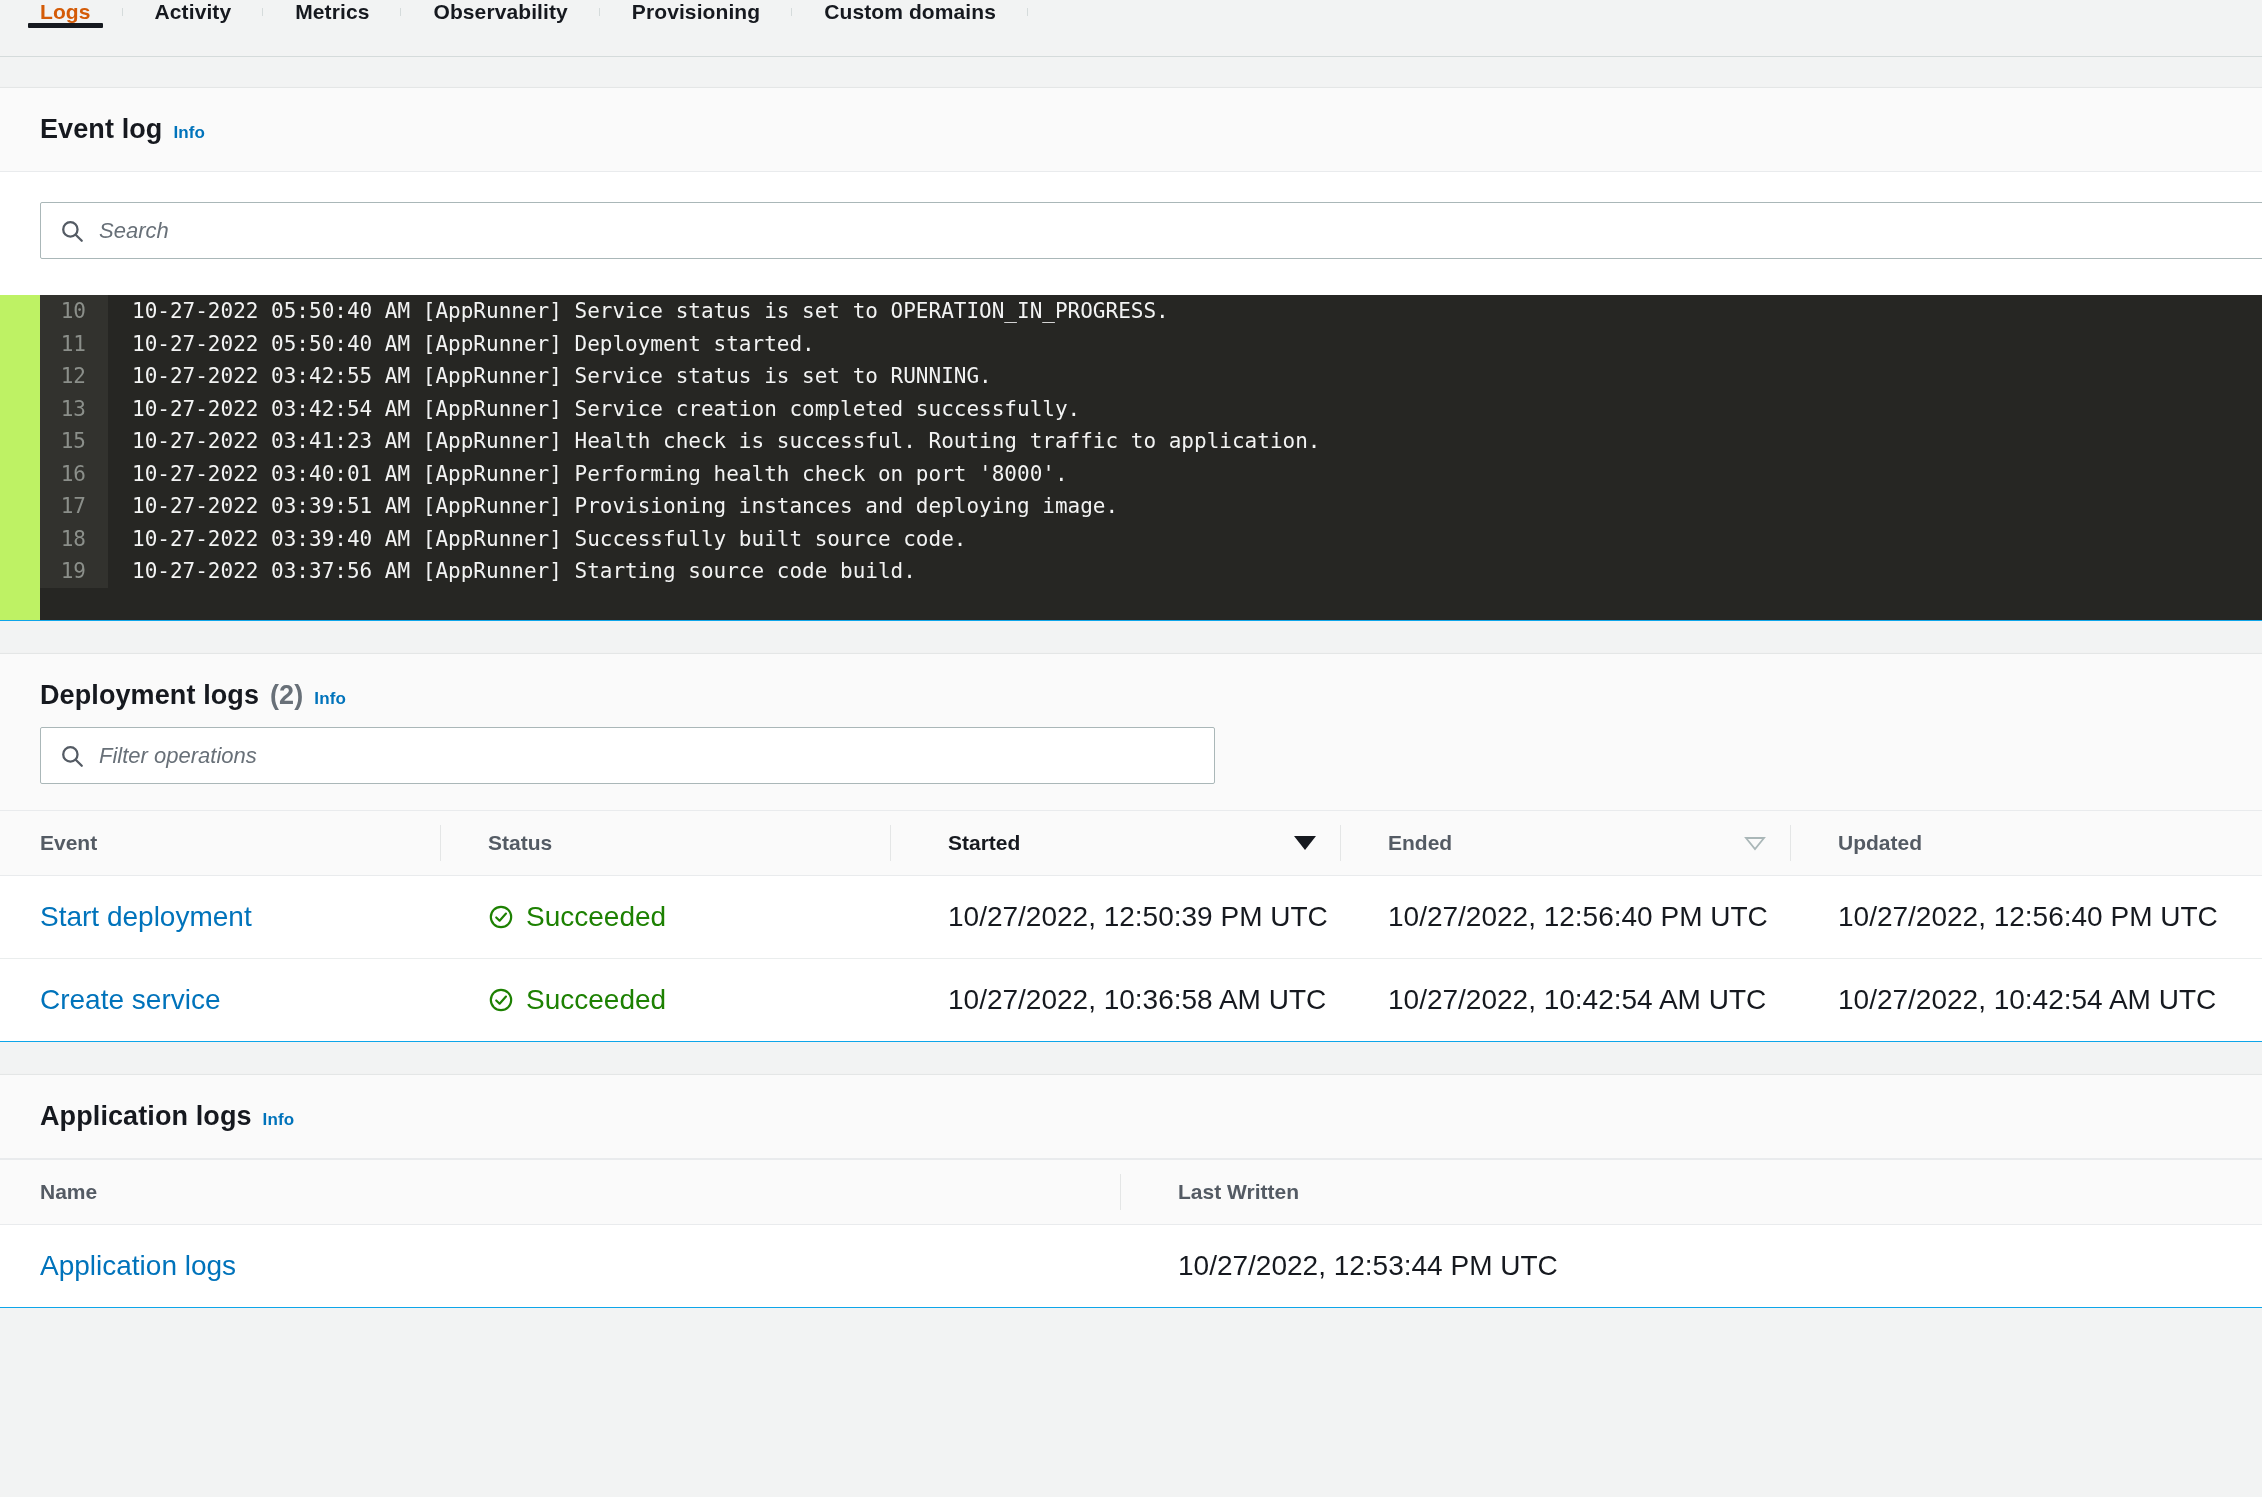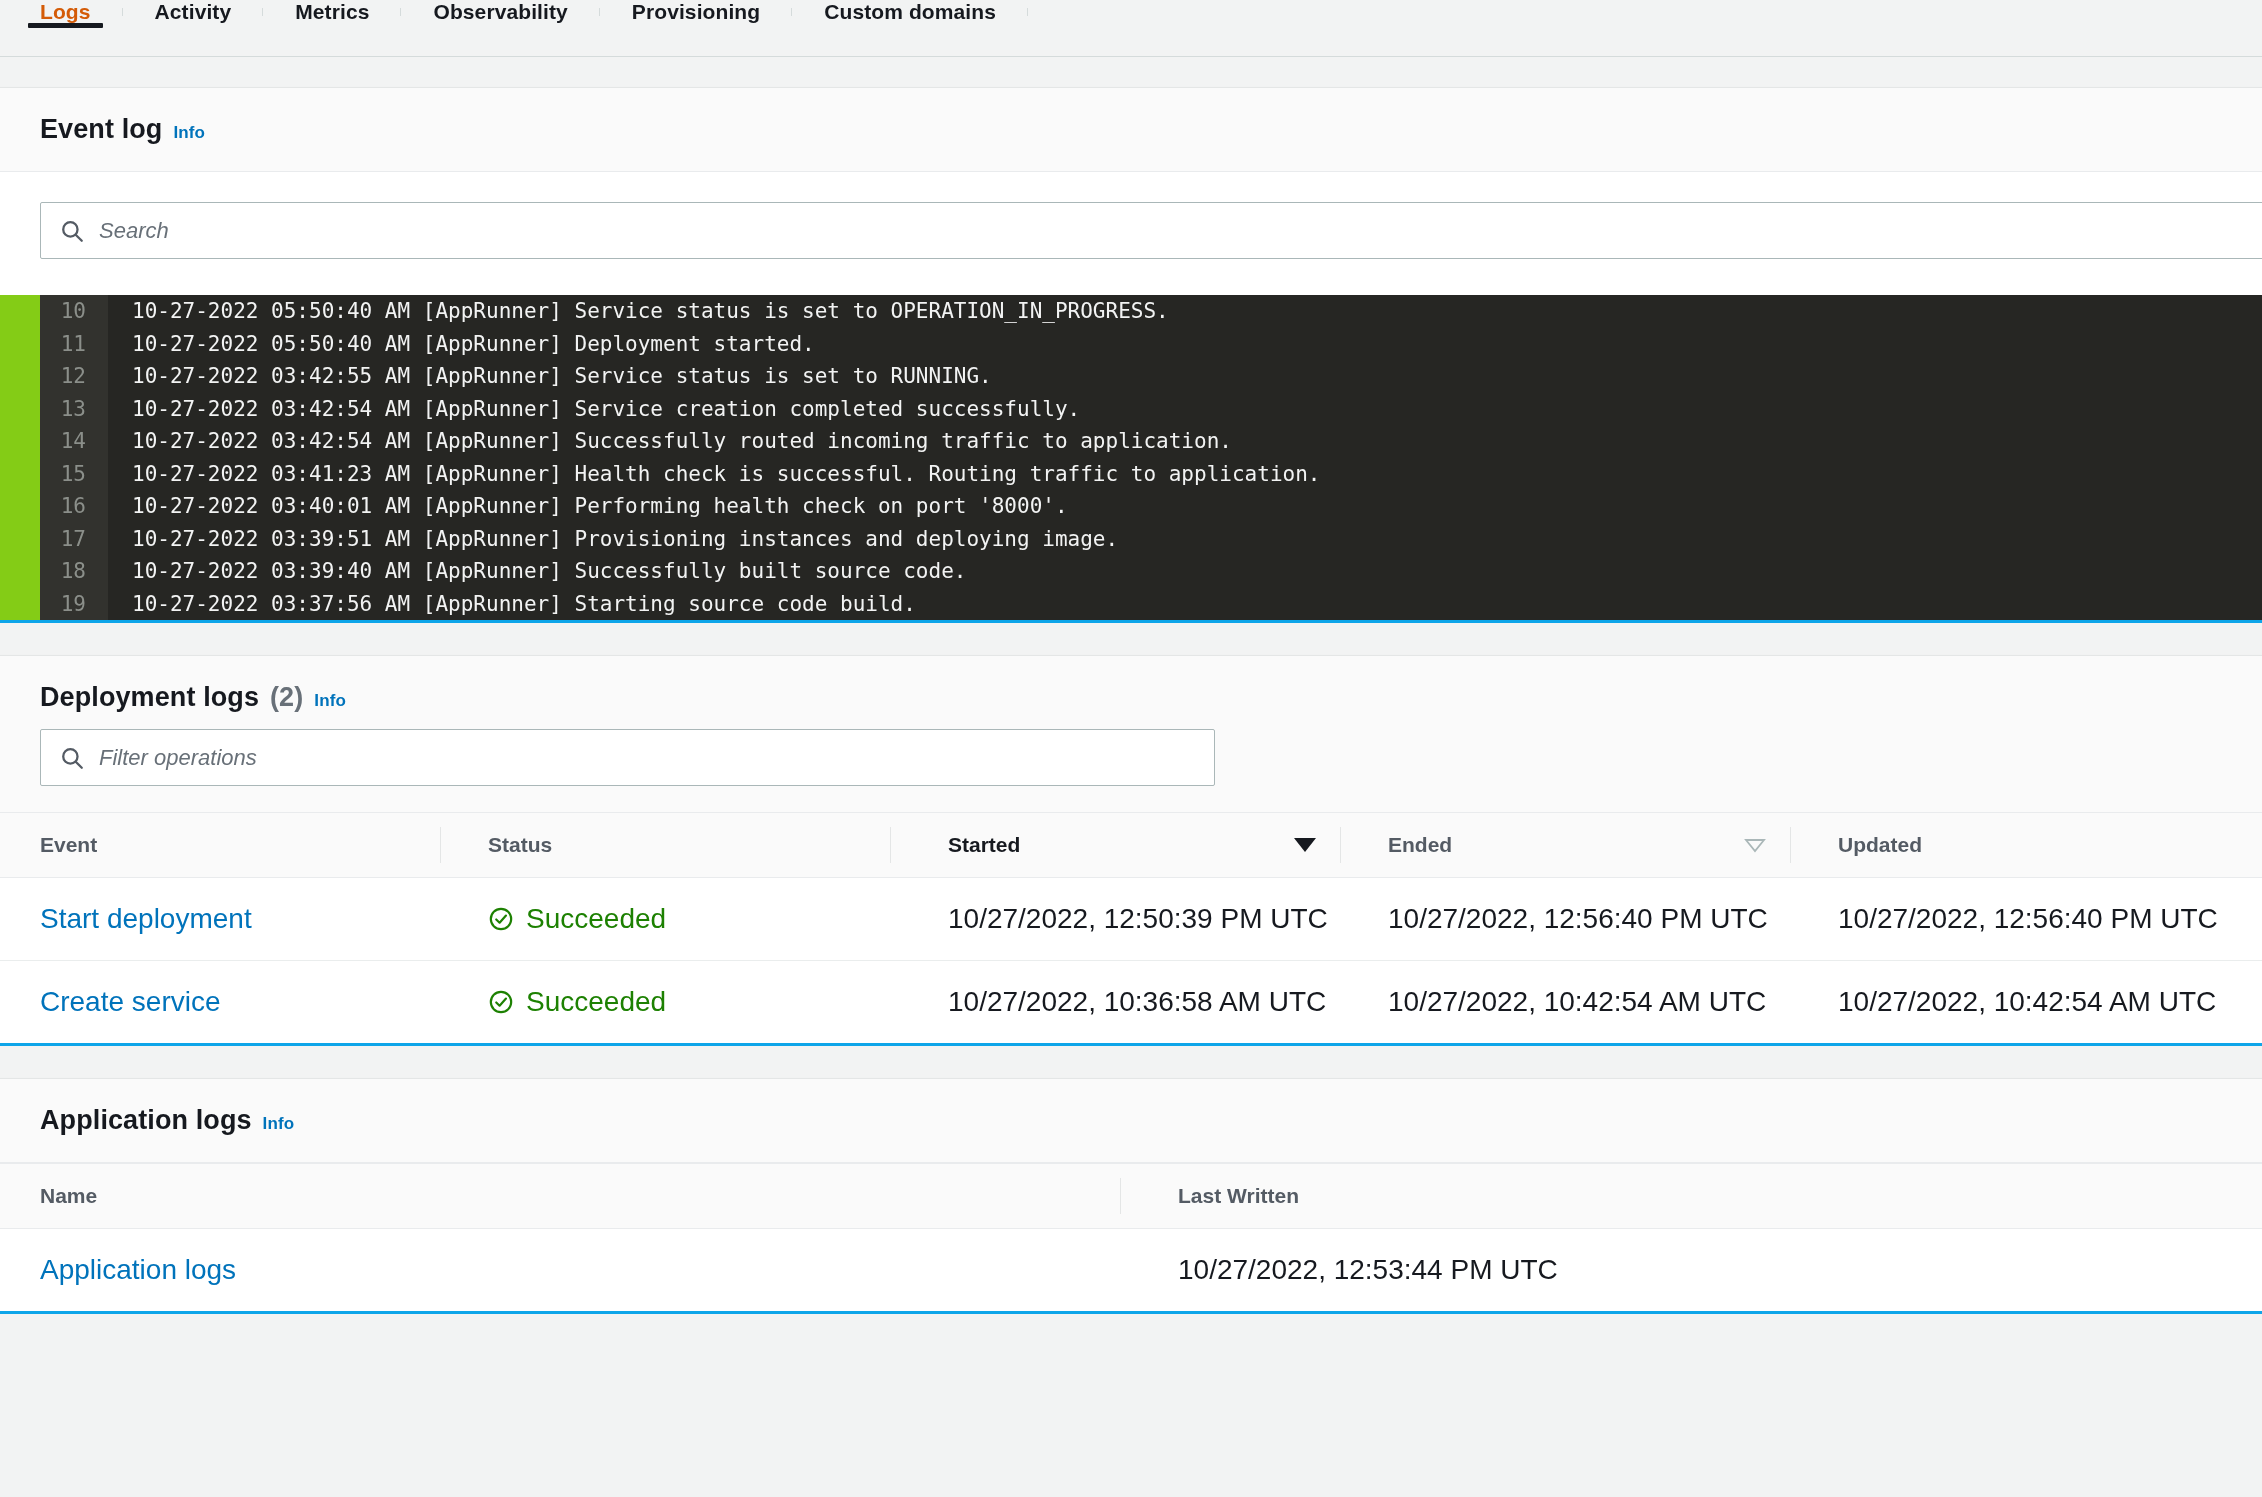--- a/index.html
+++ b/index.html
@@ -59,23 +59,23 @@
   }
   .tabbar-rule {
     position: absolute;
     left: 0; right: 0; bottom: 0;
     height: 1px;
     background: #d5dbdb;
   }
 
   
   .panel {
-    background: #84cc16;
+    background: #bef264;
     border-top: 1px solid #e4e6e6;
-    border-bottom: 3px solid #0ea5e9;
+    border-bottom: 1px solid #0ea5e9;
     box-shadow: 0 1px 2px rgba(0,0,0,0.10);
   }
   .panel-head {
     background: #fafafa;
     padding: 26px 40px 26px 40px;
     border-bottom: 1px solid #e9ebed;
   }
   .panel-title {
     display: flex;
     align-items: baseline;
@@ -322,24 +322,20 @@
       <span class="ln">11</span>
       <span class="ltext">10-27-2022 05:50:40 AM [AppRunner] Deployment started.</span>
     </div>
     <div class="log-line">
       <span class="ln">12</span>
       <span class="ltext">10-27-2022 03:42:55 AM [AppRunner] Service status is set to RUNNING.</span>
     </div>
     <div class="log-line">
       <span class="ln">13</span>
       <span class="ltext">10-27-2022 03:42:54 AM [AppRunner] Service creation completed successfully.</span>
-    </div>
-    <div class="log-line">
-      <span class="ln">14</span>
-      <span class="ltext">10-27-2022 03:42:54 AM [AppRunner] Successfully routed incoming traffic to application.</span>
     </div>
     <div class="log-line">
       <span class="ln">15</span>
       <span class="ltext">10-27-2022 03:41:23 AM [AppRunner] Health check is successful. Routing traffic to application.</span>
     </div>
     <div class="log-line">
       <span class="ln">16</span>
       <span class="ltext">10-27-2022 03:40:01 AM [AppRunner] Performing health check on port '8000'.</span>
     </div>
     <div class="log-line">

